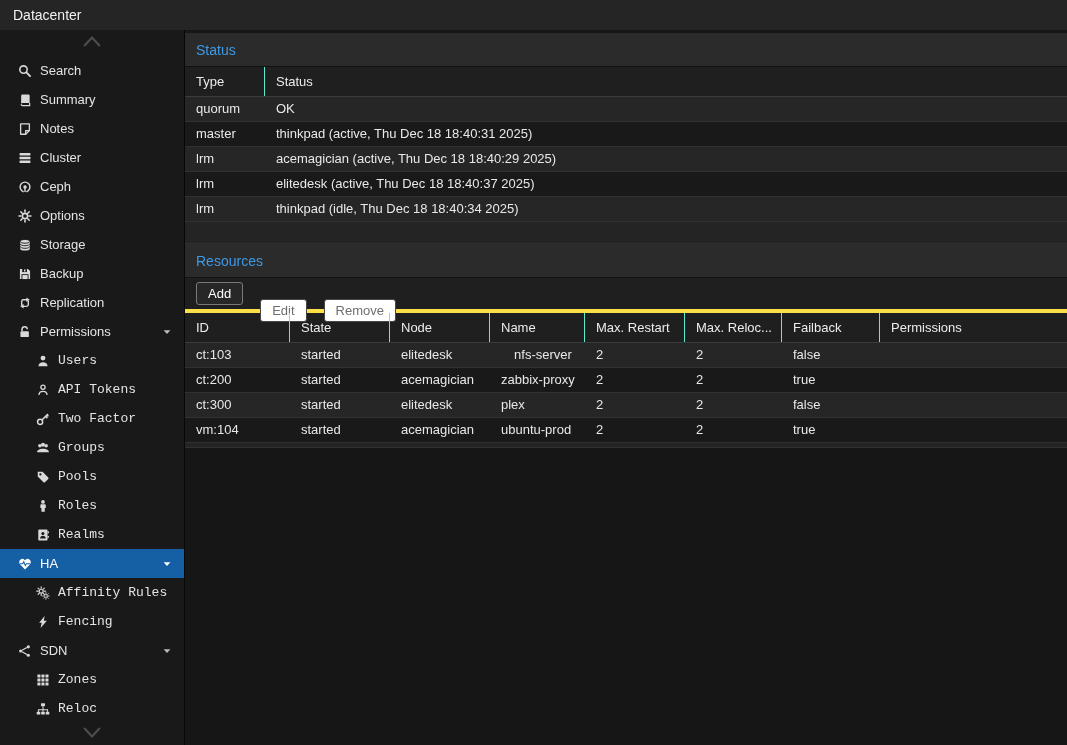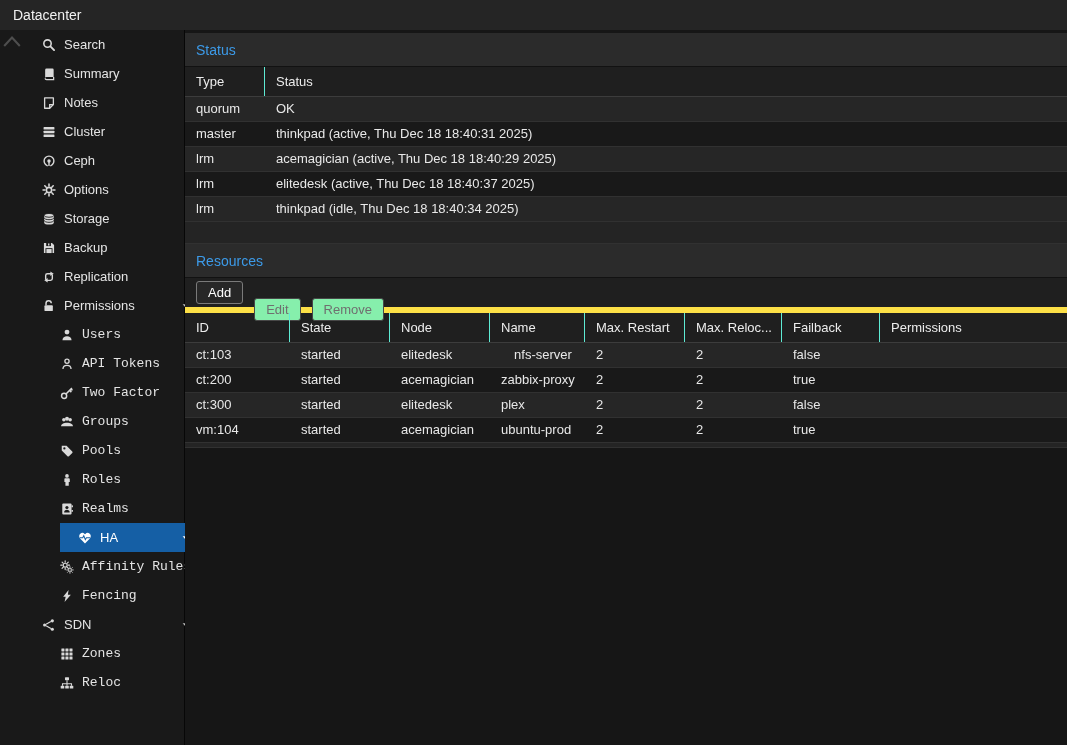--- a/index.html
+++ b/index.html
@@ -14,59 +14,59 @@
     height:30px; background:#252525;
     display:flex; align-items:center;
     padding-left:13px; font-size:14px; color:#f1f1f1;
   }
   #layout { display:flex; height:715px; }
 
   
   #sidebar {
     width:185px; background:#191919;
     border-right:1px solid #070707;
-    display:flex; flex-direction:row;
+    display:flex; flex-direction:column;
   }
   .scrollhint { height:26px; display:flex; align-items:center; justify-content:center; color:#4e4e4e; cursor:pointer; }
   .scrollhint.bottom { height:22px; margin-top:auto; }
   .scrollhint svg { width:24px; height:13px; }
   .side-item {
     height:29px; display:flex; align-items:center;
     padding-left:15px; padding-right:12px;
     color:#e4e4e4; cursor:pointer; white-space:nowrap;
   }
   .side-item.child { padding-left:33px;font-family:Liberation Mono, monospace; }
-  .side-item.selected { background:#155fa5; color:#ffffff;margin-left:36px; }
+  .side-item.selected { background:#155fa5; color:#ffffff; }
   .icon { width:19px; display:inline-flex; justify-content:center; align-items:center; margin-right:6px; color:#d9d9d9; flex:none; }
   .icon svg { width:14px; height:14px; display:block; }
   .side-item.selected .icon { color:#ffffff; }
   .lbl { font-size:13px; }
   .caret { margin-left:auto; color:#bdbdbd; display:flex; }
   .caret svg { width:10px; height:10px; }
   .side-item.selected .caret { color:#ffffff; }
 
   
   #content { flex:1; display:flex; flex-direction:column; background:#161616; padding-top:3px; min-width:0; }
   .panel-title {
     height:34px; line-height:34px; background:#2b2b2b;
     color:#3c9ae8; font-size:14px; padding-left:11px;
     border-bottom:1px solid #121212;
   }
   .toolbar {
     height:35px; background:#1f1f1f;
-    display:flex; align-items:center; gap:11px;
-    padding-left:11px; border-bottom:6px solid #fde047;
+    display:flex; align-items:center; gap:17px;
+    padding-left:11px; border-bottom:4px solid #fde047;
   }
   .btn {
     height:23px; padding:0 11px; border-radius:3px;
     background:#272727; border:1px solid #7a7a7a;
     color:#ffffff; font-size:13px;
     display:flex; align-items:center; cursor:pointer;
   }
-  .btn.disabled { color:#6f6f6f; border-color:#474747; background:#86efac; cursor:default;margin-top:34px; }
+  .btn.disabled { color:#6f6f6f; border-color:#474747; background:#ffffff; cursor:default;margin-top:34px; }
   .grid-hdr { display:flex; height:30px; background:#1f1f1f; border-bottom:1px solid #3c3c3c; }
   .hcell {
     line-height:29px; padding-left:11px;
     border-right:1px solid #5eead4;
     color:#ececec; white-space:nowrap; overflow:hidden; cursor:pointer;
     min-width:0;
   }
   .hcell:last-child { border-right:none; }
   .grow { display:flex; height:25px; background:#262626; border-bottom:1px solid #313131; cursor:pointer; }
   .grow.alt { background:#191919; }

